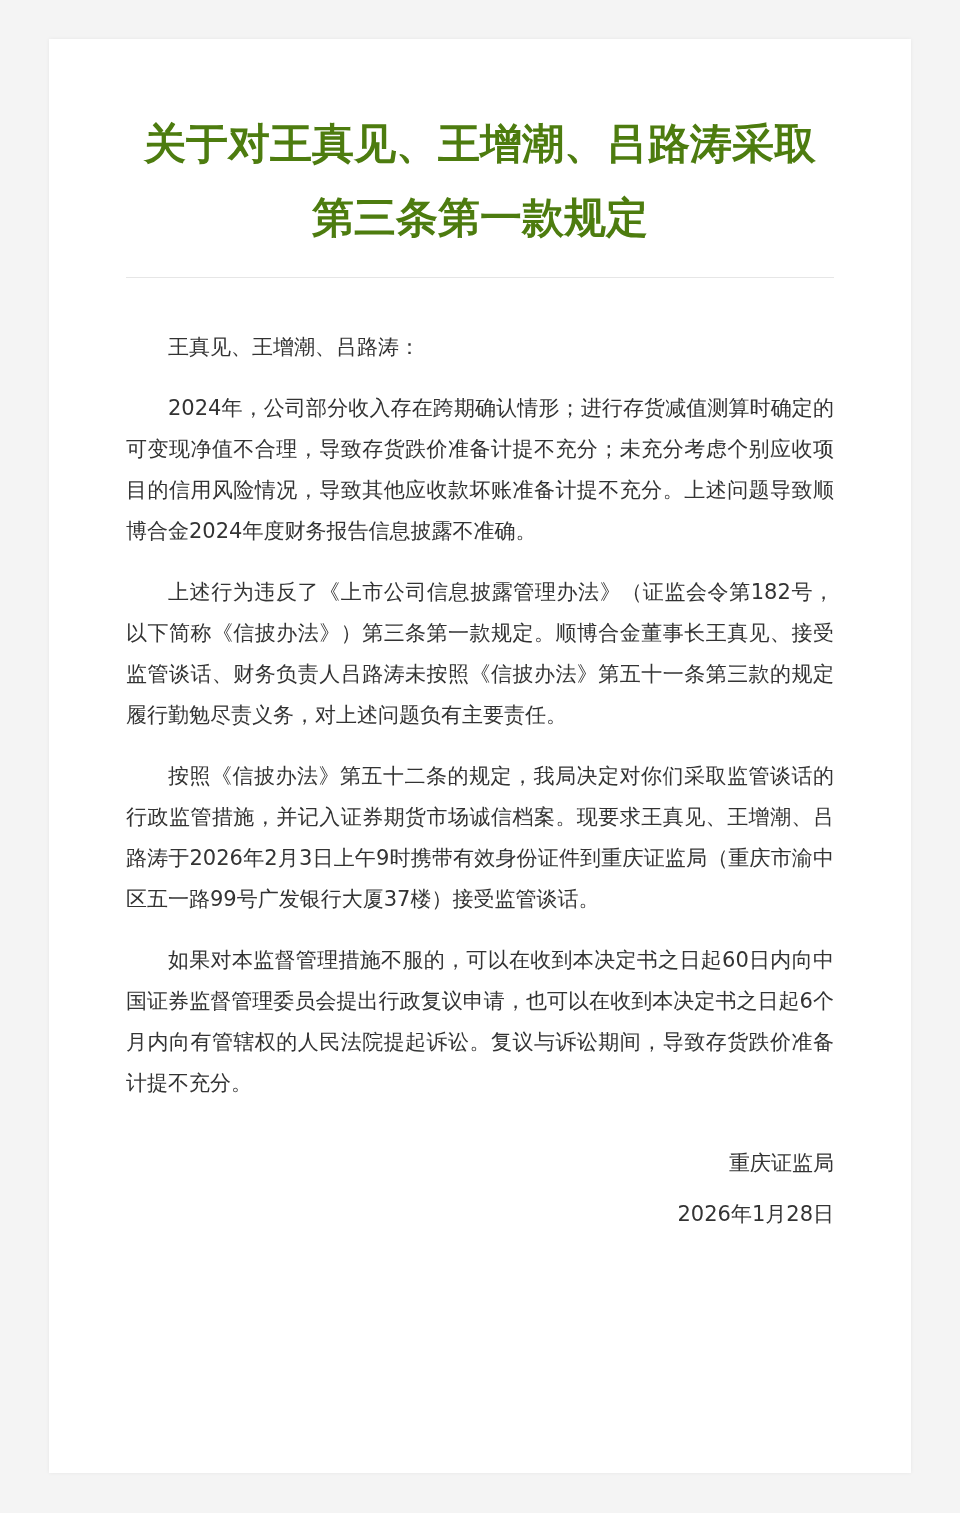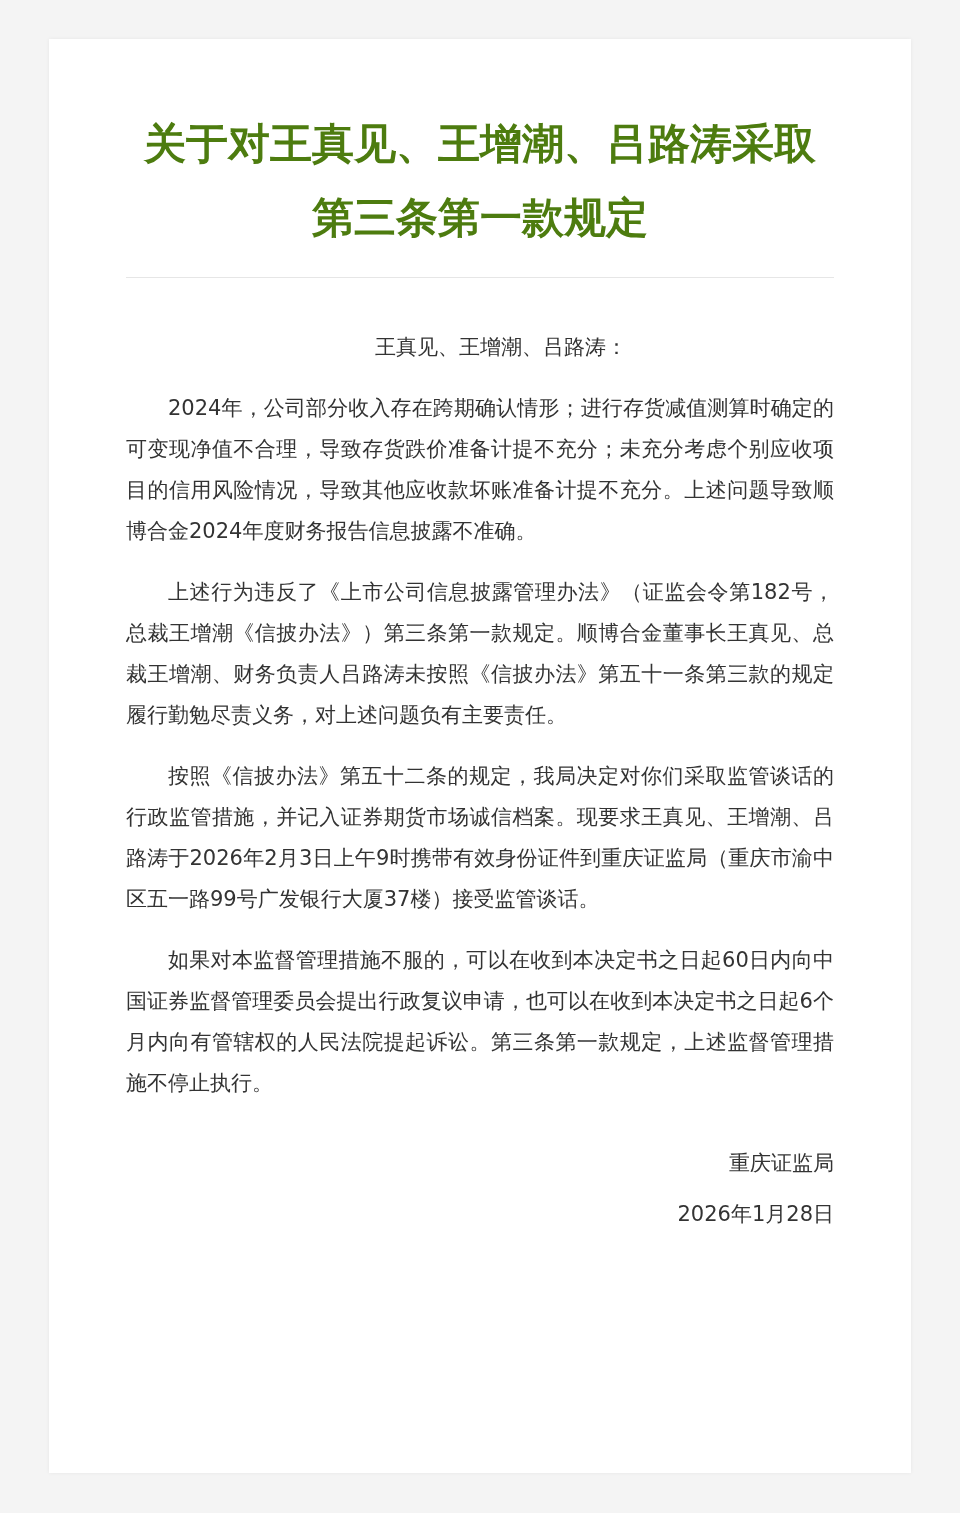--- a/index.html
+++ b/index.html
@@ -51,21 +51,20 @@
       color: #333333;
     }
     .para {
       margin: 0 0 20px 0;
       text-indent: 2em;
       text-align: justify;
     }
     .salutation {
       margin: 0 0 20px 0;
       text-indent: 2em;
-      text-align: center;
     }
     .signature {
       margin-top: 40px;
       text-align: right;
       font-size: 21px;
       line-height: 41px;
     }
     .sig-org {
       display: block;
       margin-bottom: 9px;
@@ -81,22 +80,22 @@
 <div class="card">
   <h1 class="title">
     <span class="title-line">关于对王真见、王增潮、吕路涛采取</span>
     <span class="title-line">第三条第一款规定</span>
   </h1>
   <div class="divider"></div>
 
   <div class="content">
     <p class="salutation">王真见、王增潮、吕路涛：</p>
     <p class="para">2024年，公司部分收入存在跨期确认情形；进行存货减值测算时确定的可变现净值不合理，导致存货跌价准备计提不充分；未充分考虑个别应收项目的信用风险情况，导致其他应收款坏账准备计提不充分。上述问题导致顺博合金2024年度财务报告信息披露不准确。</p>
-    <p class="para">上述行为违反了《上市公司信息披露管理办法》（证监会令第182号，总裁王增潮《信披办法》）第三条第一款规定。顺博合金董事长王真见、总裁王增潮、财务负责人吕路涛未按照《信披办法》第五十一条第三款的规定履行勤勉尽责义务，对上述问题负有主要责任。</p>
+    <p class="para">上述行为违反了《上市公司信息披露管理办法》（证监会令第182号，以下简称《信披办法》）第三条第一款规定。顺博合金董事长王真见、接受监管谈话、财务负责人吕路涛未按照《信披办法》第五十一条第三款的规定履行勤勉尽责义务，对上述问题负有主要责任。</p>
     <p class="para">按照《信披办法》第五十二条的规定，我局决定对你们采取监管谈话的行政监管措施，并记入证券期货市场诚信档案。现要求王真见、王增潮、吕路涛于2026年2月3日上午9时携带有效身份证件到重庆证监局（重庆市渝中区五一路99号广发银行大厦37楼）接受监管谈话。</p>
-    <p class="para">如果对本监督管理措施不服的，可以在收到本决定书之日起60日内向中国证券监督管理委员会提出行政复议申请，也可以在收到本决定书之日起6个月内向有管辖权的人民法院提起诉讼。第三条第一款规定，上述监督管理措施不停止执行。</p>
+    <p class="para">如果对本监督管理措施不服的，可以在收到本决定书之日起60日内向中国证券监督管理委员会提出行政复议申请，也可以在收到本决定书之日起6个月内向有管辖权的人民法院提起诉讼。复议与诉讼期间，导致存货跌价准备计提不充分。</p>
   </div>
 
   <div class="signature">
     <span class="sig-org">重庆证监局</span>
     <span class="sig-date">2026年1月28日</span>
   </div>
 </div>
 
 </body></html>

